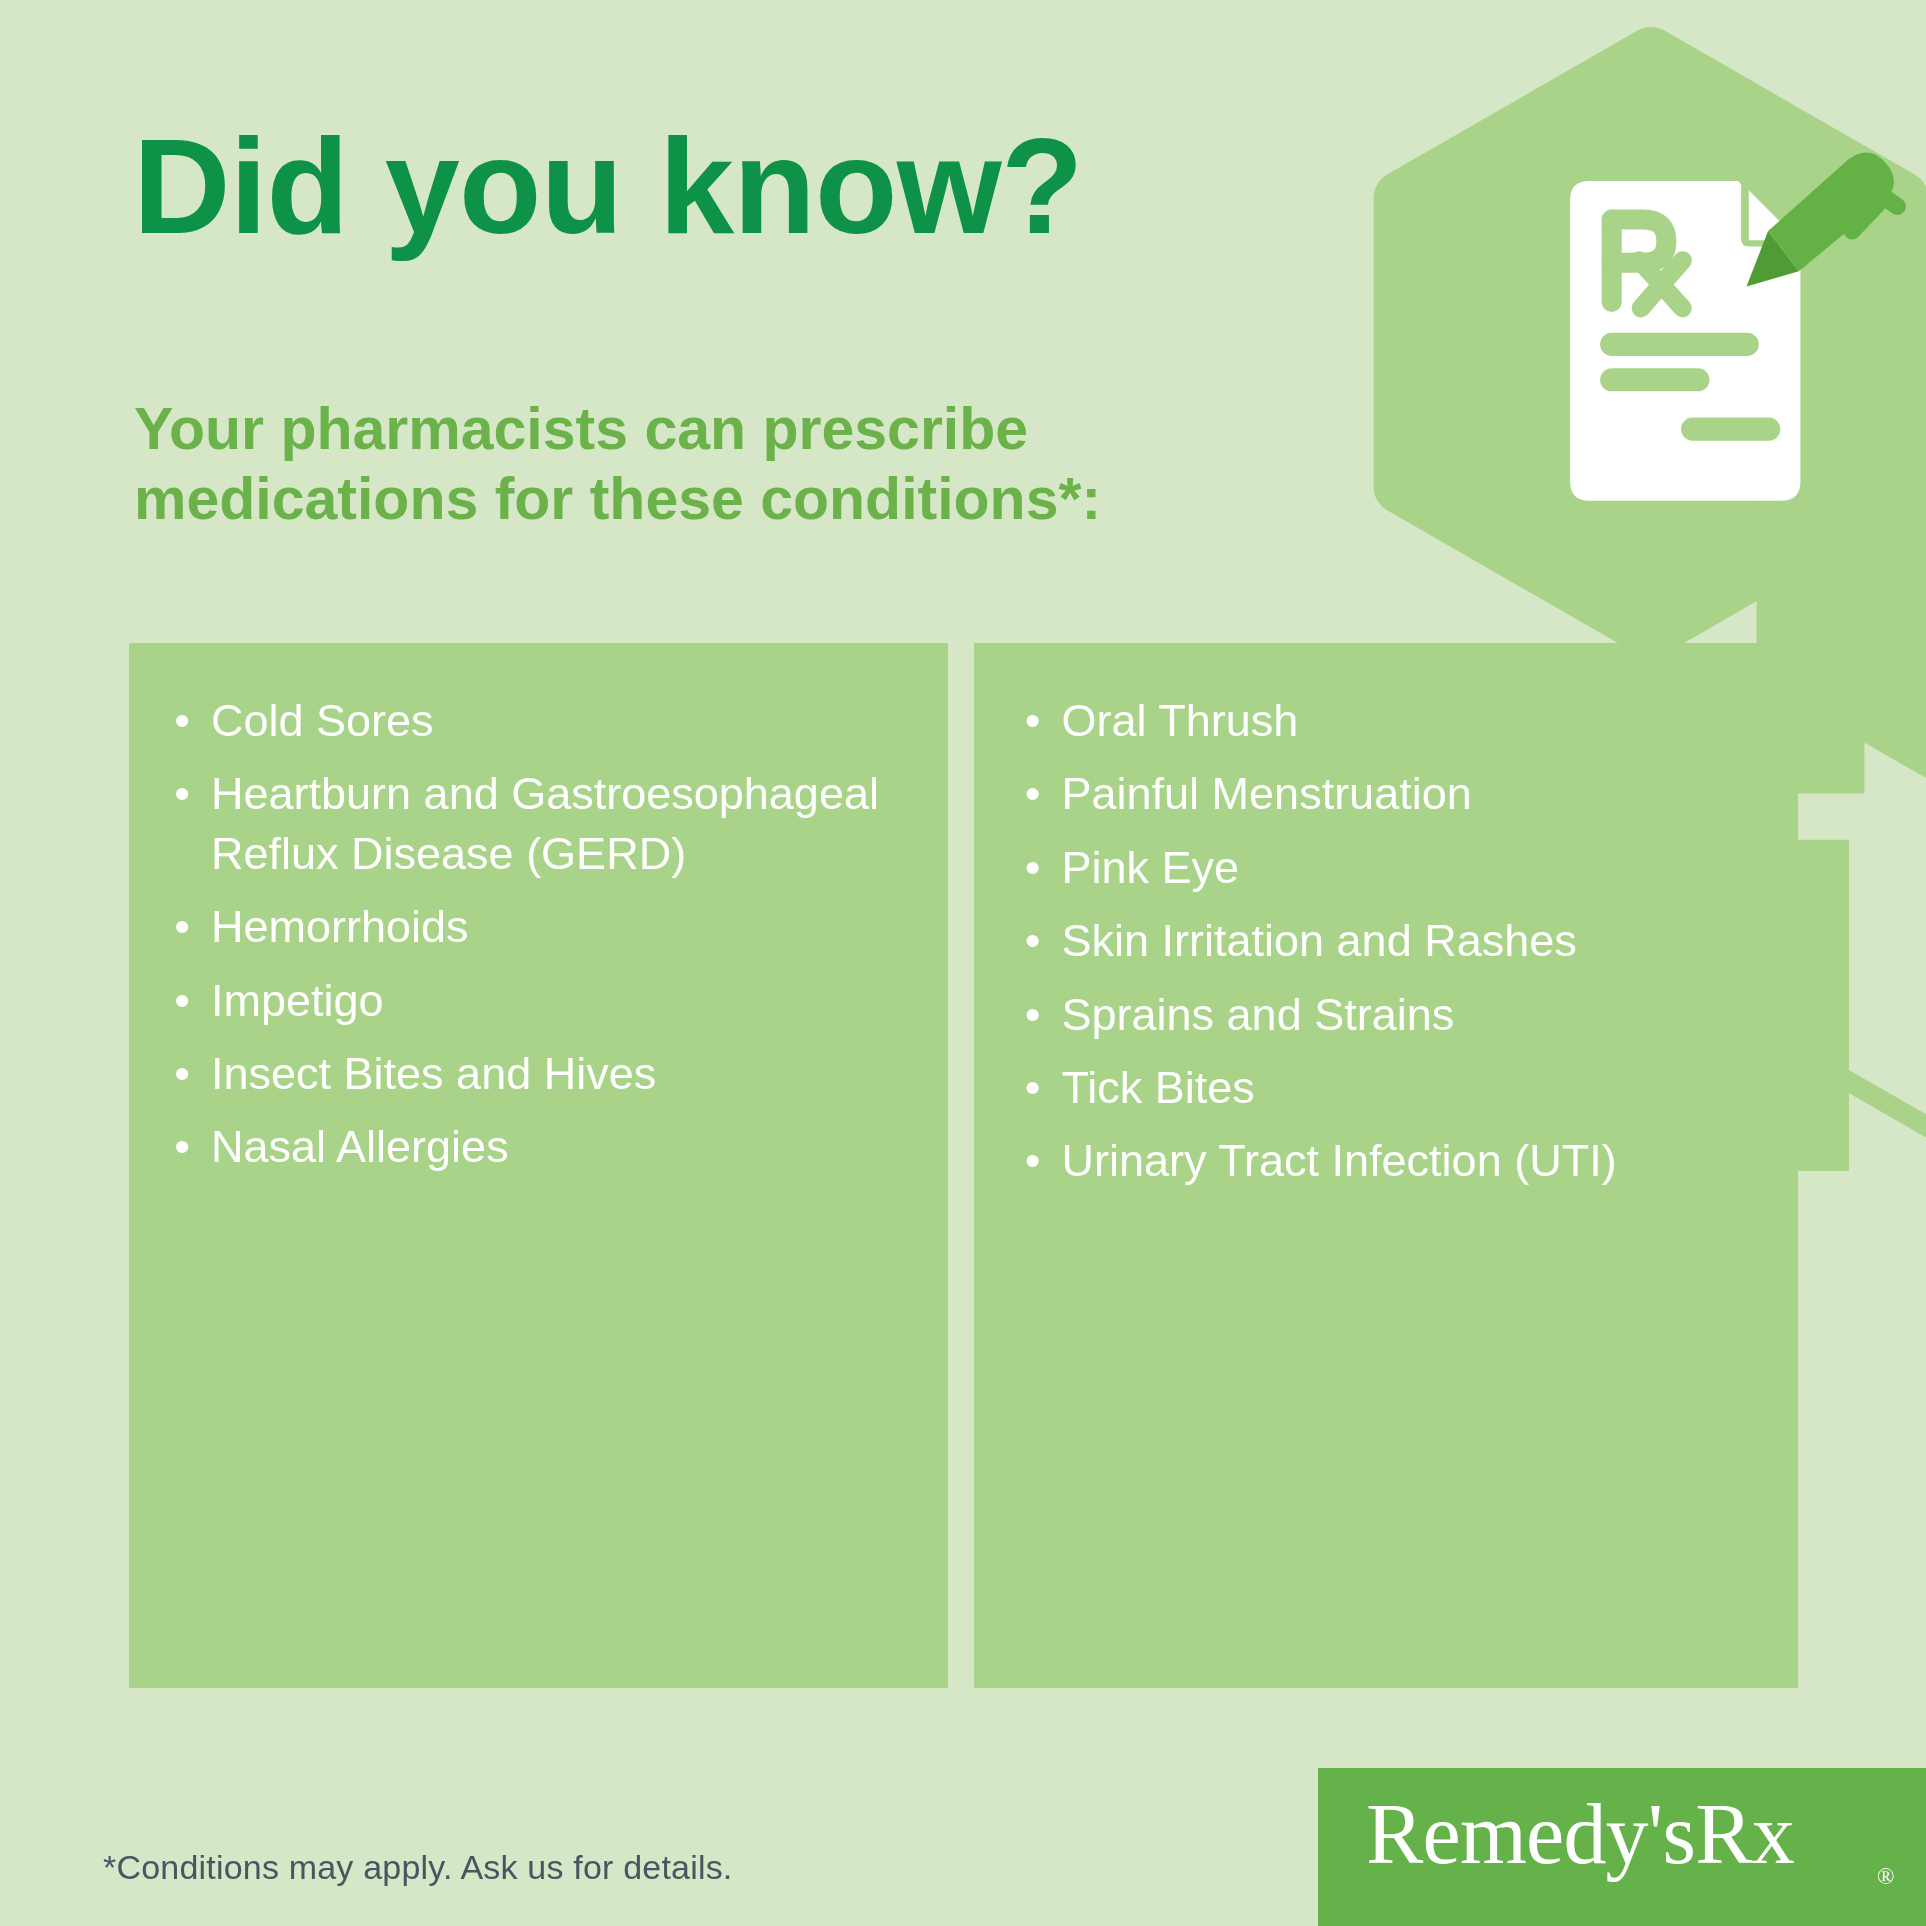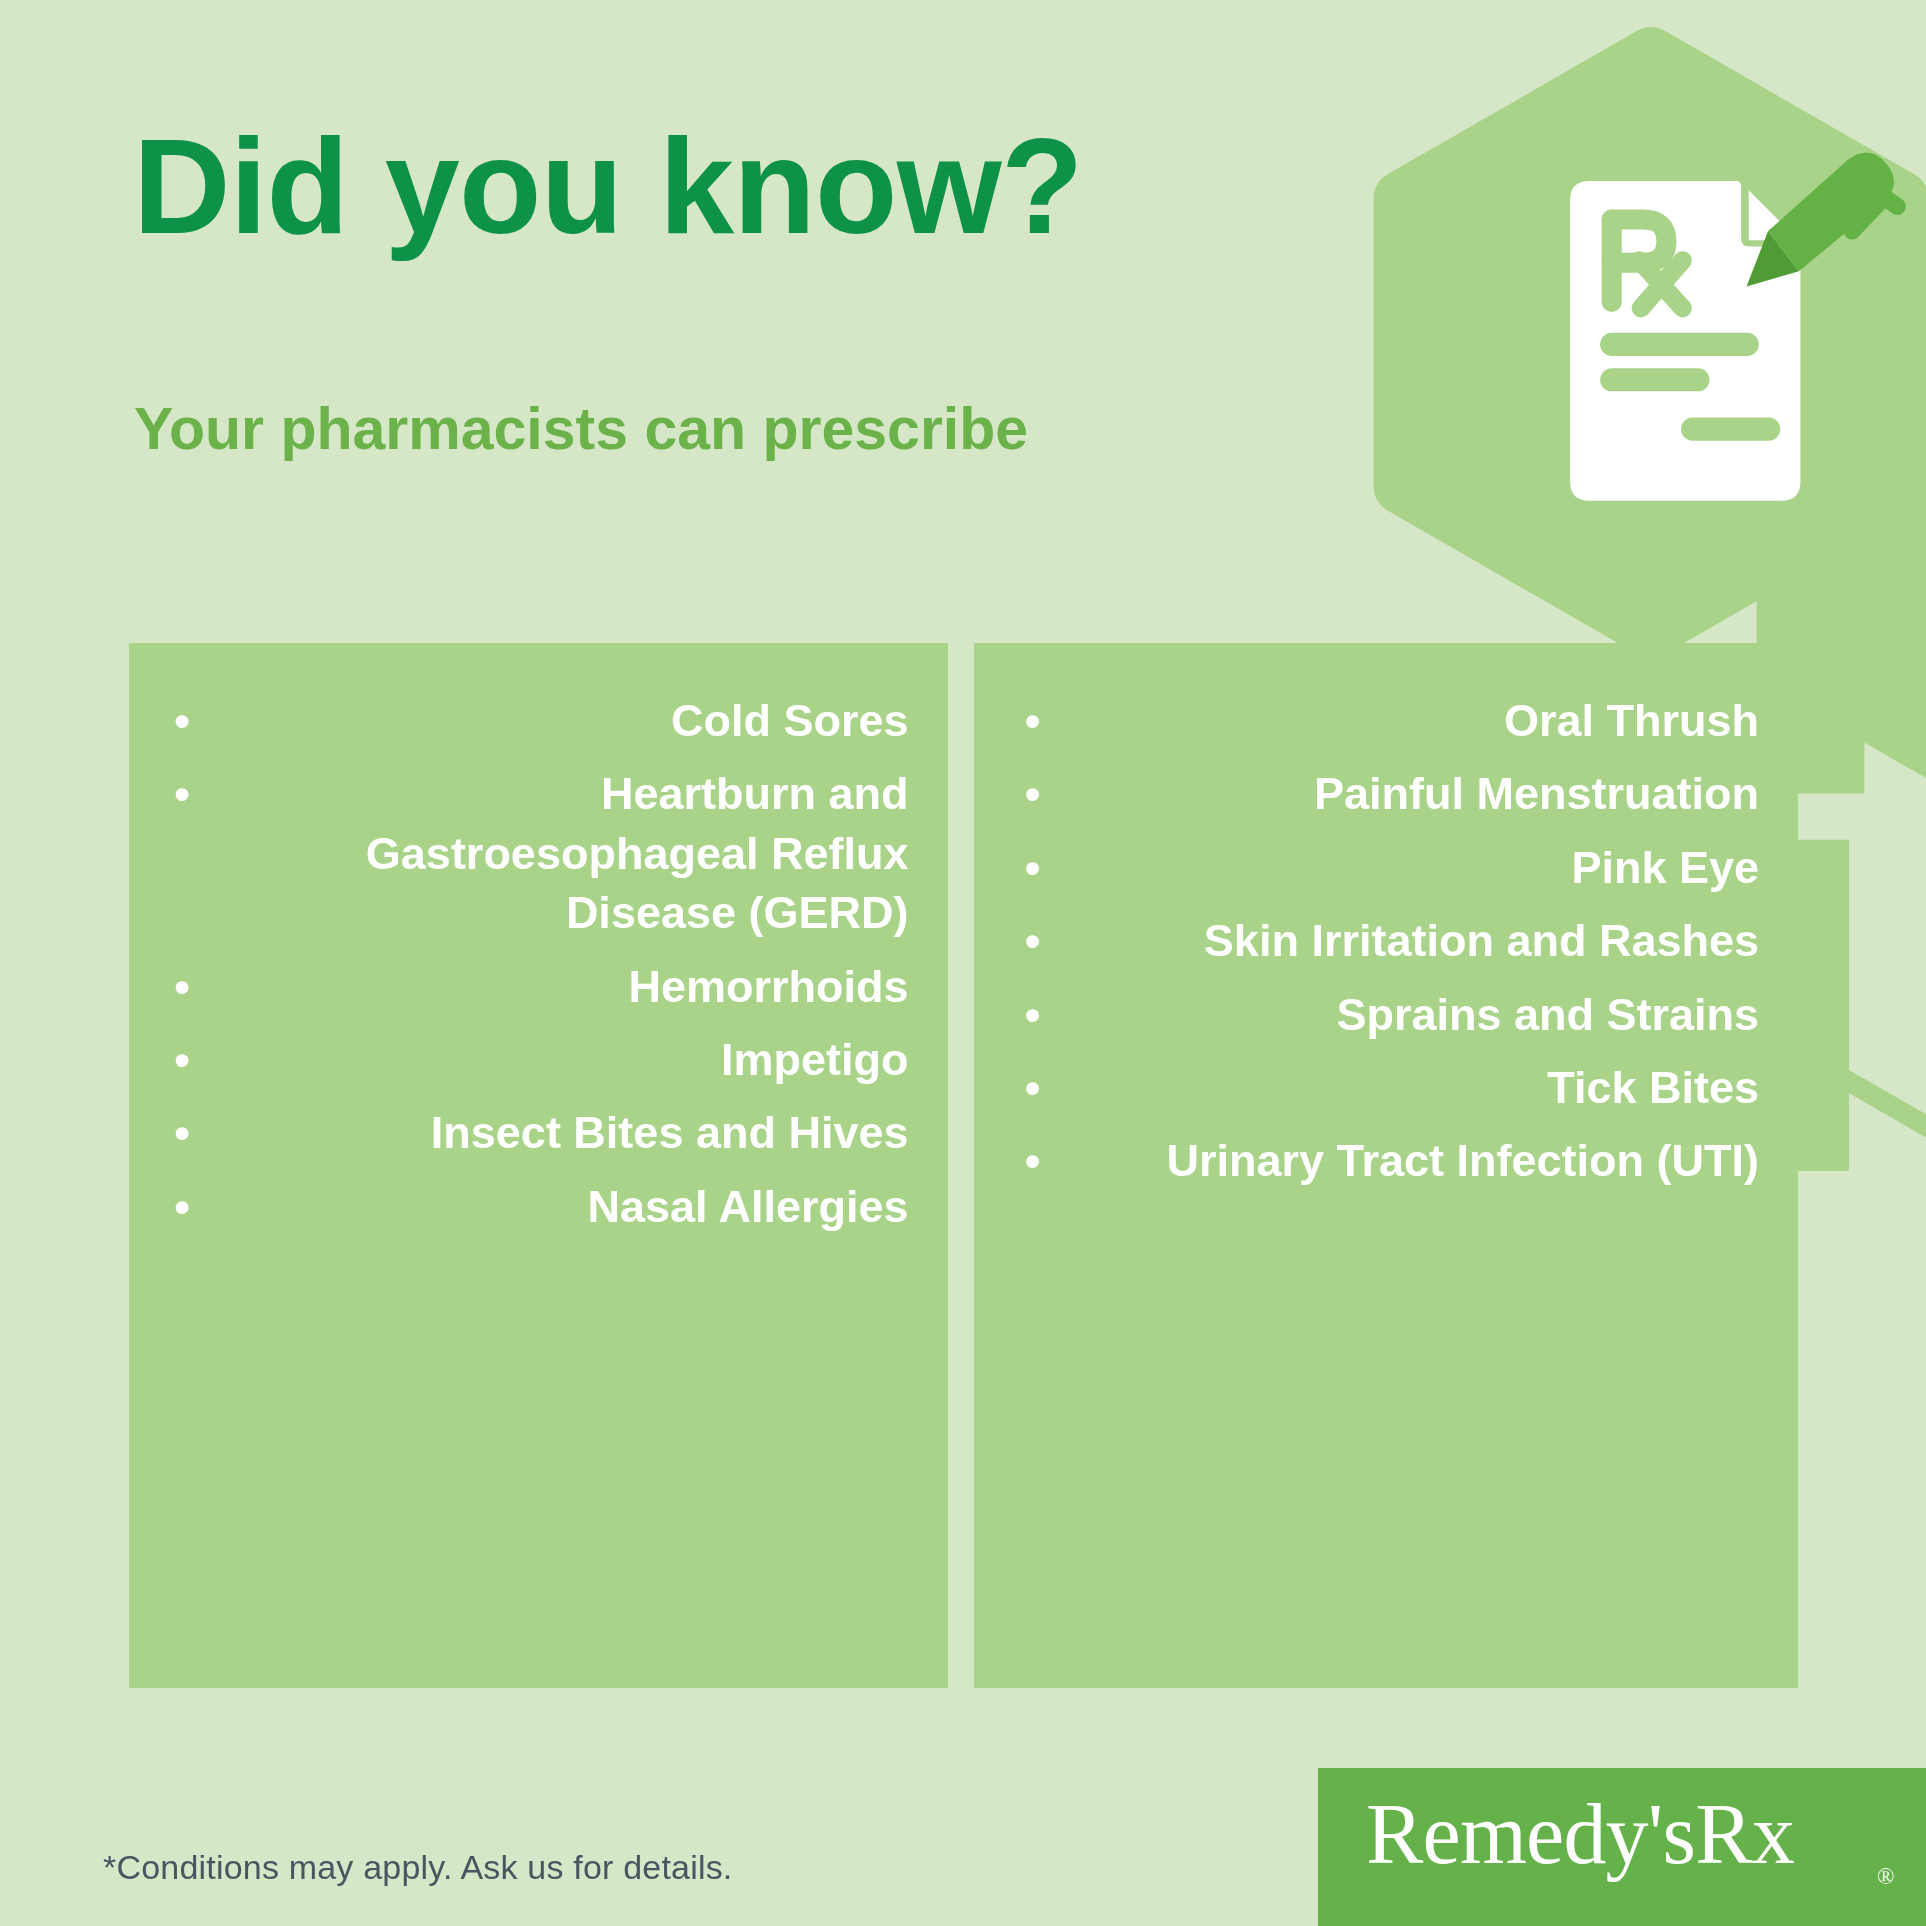--- a/index.html
+++ b/index.html
@@ -67,24 +67,23 @@
   .panel ul {
     list-style: none;
     margin: 0;
     padding: 0;
   }
   .panel li {
     position: relative;
     color: #ffffff;
     font-size: 45px;
     line-height: 1.32;
-    font-weight: 700;
+    font-weight: 400;
     padding-left: 43px;
     margin-bottom: 14px;
-    text-align: right;
   }
   .panel li::before {
     content: "\2022";
     position: absolute;
     left: 6.2px;
     top: 0;
     font-size: 45px;
     line-height: 1.32;
     color: #ffffff;
   }
@@ -194,20 +193,21 @@
       <path d="M2295 300 L2335 352 L2267 372 Z" fill="#4e9c33"></path>
       <path d="M2416 235 L2463 268" stroke="#64b245" stroke-width="22" stroke-linecap="round" fill="none"></path>
       <path d="M2444 258 L2404 300" stroke="#64b245" stroke-width="22" stroke-linecap="round" fill="none"></path>
     </g>
   </svg>
 
   <div class="title">Did you know?</div>
 
   <div class="subtitle">
     <span class="line">Your pharmacists can prescribe</span>
+    <span class="line">medications for these conditions*:</span>
   </div>
 
   <div class="panels">
 
     <div class="panel left">
       <ul>
         <li>Cold Sores</li>
         <li>Heartburn and Gastroesophageal Reflux Disease (GERD)</li>
         <li>Hemorrhoids</li>
         <li>Impetigo</li>

